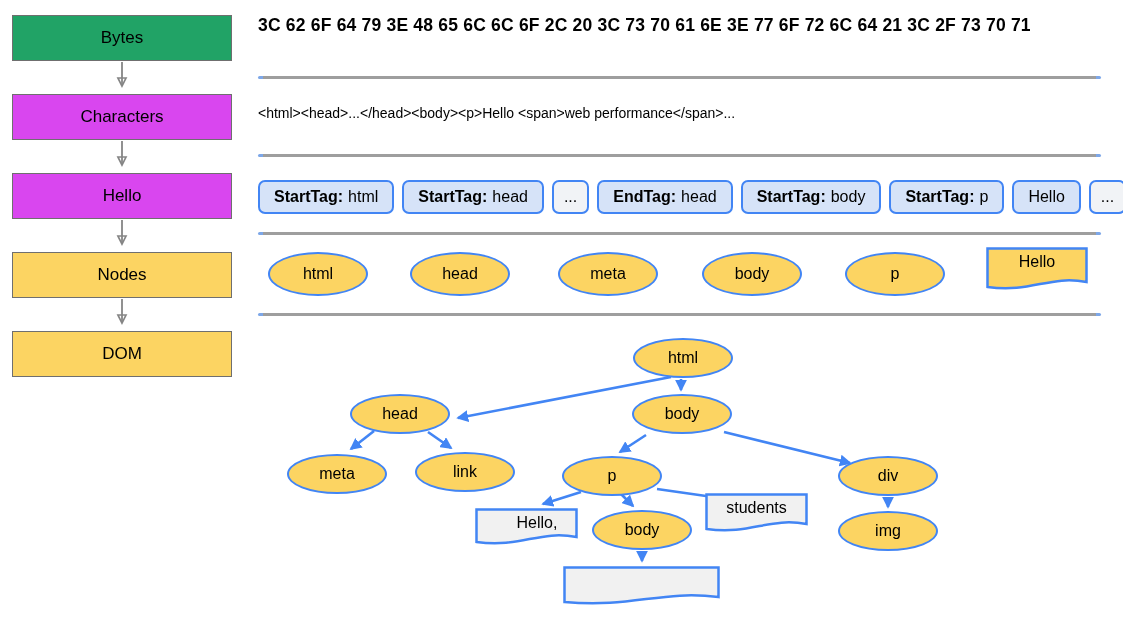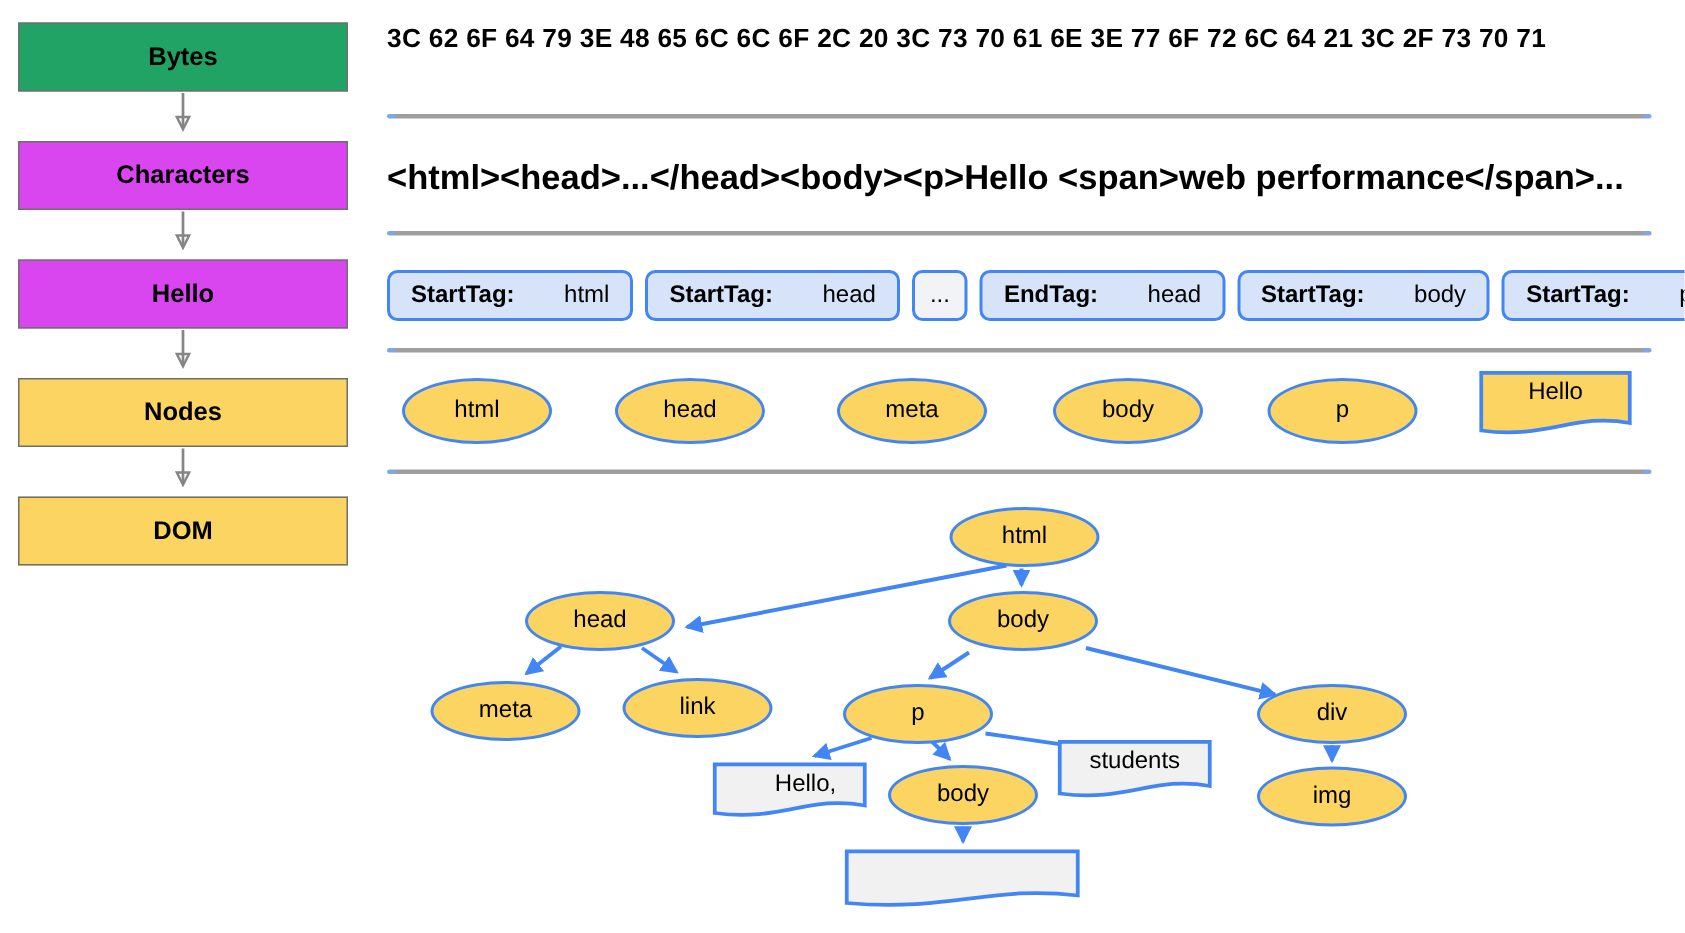--- a/index.html
+++ b/index.html
@@ -11,50 +11,49 @@
   }
   .abs{position:absolute;}
 
   
   .stage{
     left:12px;width:220px;height:46px;
     border:1.6px solid #6f6f6f;
     display:flex;align-items:center;justify-content:center;
     font-size:17px;
     box-sizing:border-box;
-    font-weight:bold;
   }
   .stage--green{background:#21A366;}
   .stage--blue{background:#d946ef;}
   .stage--yellow{background:#FCD462;}
 
   
   .hex-text{
     left:258px;top:13px;width:820px;
     font-size:17.5px;font-weight:700;line-height:24px;
     letter-spacing:.2px;
   }
   .chars-text{
     left:258px;top:105px;width:850px;
-    font-size:23px;font-weight:700;white-space:nowrap;
+    font-size:14px;font-weight:400;white-space:nowrap;
   }
   .divider{
     left:258px;width:843px;height:3px;border-radius:2px;
     background:linear-gradient(to right,#7da7e8 0 5px,#9e9e9e 5px calc(100% - 5px),#7da7e8 calc(100% - 5px) 100%);
   }
 
   
   .tokens-row{
     left:258px;top:180px;width:850px;height:34px;
     display:flex;gap:8px;align-items:stretch;
   }
   .token{
     background:#D6E3F8;border:2.5px solid #4285F4;border-radius:7px;
     display:flex;align-items:center;justify-content:center;
-    padding:0 14px;font-size:16px;box-sizing:border-box;white-space:nowrap;gap:28px;
+    padding:0 14px;font-size:16px;box-sizing:border-box;white-space:nowrap;
   }
   .token--dots{background:#F1F3F6;padding:0 10px;}
   .tok-type{font-weight:700;margin-right:5px;}
 
   
   .ellipse{
     border:2.5px solid #4285F4;border-radius:50%;
     background:#FCD462;
     display:flex;align-items:center;justify-content:center;
     font-size:16px;box-sizing:border-box;

